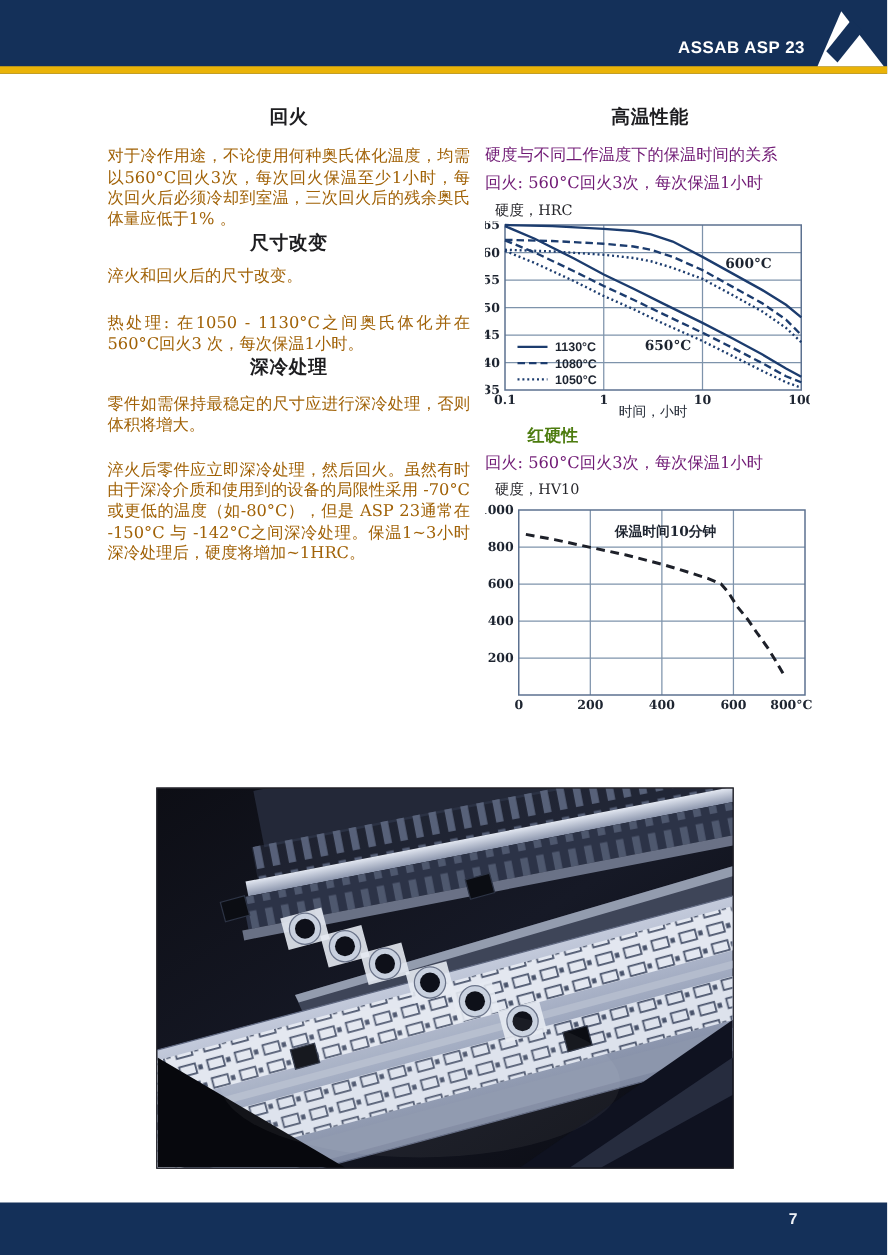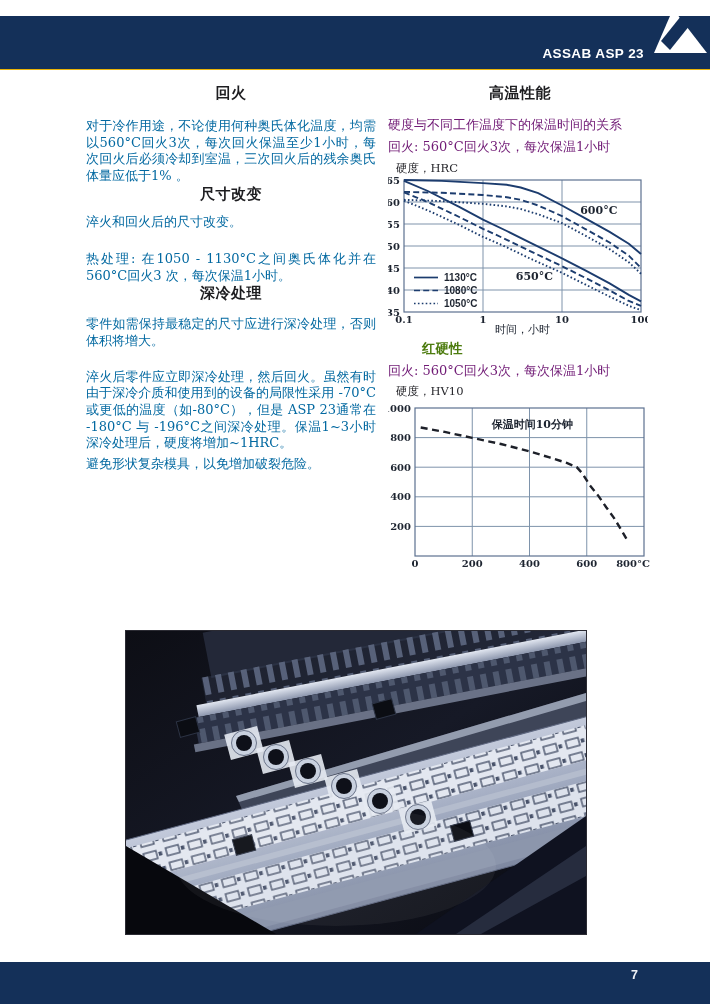--- a/index.html
+++ b/index.html
@@ -1,30 +1,30 @@
 <!DOCTYPE html>
 <html><head>
 <meta charset="utf-8">
 <style>
   html,body{margin:0;padding:0;background:#ffffff;}
   .page{position:relative;width:710px;height:1004px;background:#fff;overflow:hidden;
         font-family:"DejaVu Serif",serif;}
   .band{position:absolute;left:0;width:710px;background:#143059;}
-  .band.top{top:16px;height:53px;border-bottom:1px solid #eab308;}
+  .band.top{top:0;height:53px;border-bottom:6px solid #eab308;}
   .band.bottom{top:962px;height:42px;}
   .brand{position:absolute;right:66px;top:30px;color:#ffffff;
          font:bold 13.5px "Liberation Sans",sans-serif;letter-spacing:.4px;}
   .logo{position:absolute;right:0;top:0;}
   .pagenum{position:absolute;left:631px;top:968px;color:#eef1f6;
            font:bold 12.5px "Liberation Sans",sans-serif;}
   .col{position:absolute;top:84px;}
   .col.left{left:86px;width:290px;}
   .col.right{left:388px;width:264px;}
   .col h2{margin:0;font:bold 15px "Liberation Sans",sans-serif;color:#1d1d20;letter-spacing:.5px;text-align:center;}
-  .body{margin:0;font:13px/1.28 "DejaVu Serif",serif;color:#0369a1;text-align:justify;}
+  .body{margin:0;font:13px/1.28 "DejaVu Serif",serif;color:#a16207;text-align:justify;}
   .line{margin:0;font:13px/1.25 "DejaVu Serif",serif;color:#701a75;}.mt4{margin-top:4px}.mt5{margin-top:5px}.mt6{margin-top:6px}
   .mt9{margin-top:21px}.mt10{margin-top:10px}.mt13{margin-top:13px}.mt14{margin-top:14px}
   .mt15{margin-top:15px}.mt19{margin-top:19px}.mt27{margin-top:27px}.mt33{margin-top:33px}
   .chart-title{font:11.5px "DejaVu Serif",serif;color:#26262b;margin:5px 0 0 8px;}
   .sub-heading{font:bold 13.5px "DejaVu Serif",serif;color:#4d7c0f;margin-top:5px;margin-left:34px;}
   svg[data-chart]{display:block;margin-top:1px;}
   svg text{fill:#1d2430;}
   svg .tick{font:bold 10px "DejaVu Serif",serif;}
   svg .legend{font:bold 10px "Liberation Sans",sans-serif;}
   svg .anno{font:bold 11px "DejaVu Serif",serif;}
@@ -48,22 +48,21 @@
   <section class="col left">
     <h2>回火</h2>
     <p class="body mt15">对于冷作用途，不论使用何种奥氏体化温度，均需以560°C回火3次，每次回火保温至少1小时，每次回火后必须冷却到室温，三次回火后的残余奥氏体量应低于1% 。</p>
 
     <h2 class="mt33">尺寸改变</h2>
     <p class="body mt10">淬火和回火后的尺寸改变。</p>
     <p class="body mt9">热处理: 在1050 - 1130°C之间奥氏体化并在560°C回火3 次，每次保温1小时。</p>
 
     <h2 class="mt27">深冷处理</h2>
     <p class="body mt13">零件如需保持最稳定的尺寸应进行深冷处理，否则体积将增大。</p>
-    <p class="body mt19">淬火后零件应立即深冷处理，然后回火。虽然有时由于深冷介质和使用到的设备的局限性采用 -70°C或更低的温度（如-80°C），但是 ASP 23通常在 -180°C 与 -196°C之间深冷处理。保温1~3小时深冷处理后，硬度将增加~1HRC。</p>
-    <p class="body mt4">避免形状复杂模具，以免增加破裂危险。</p>
+    <p class="body mt19">淬火后零件应立即深冷处理，然后回火。虽然有时由于深冷介质和使用到的设备的局限性采用 -70°C或更低的温度（如-80°C），但是 ASP 23通常在 -150°C 与 -142°C之间深冷处理。保温1~3小时深冷处理后，硬度将增加~1HRC。</p>
   </section>
 
   <section class="col right">
     <h2>高温性能</h2>
     <p class="line mt14">硬度与不同工作温度下的保温时间的关系</p>
     <p class="line mt6">回火: 560°C回火3次，每次保温1小时</p>
 
     <div class="chart-title">硬度，HRC</div>
     <svg data-chart="0" width="260" height="158">
         <line x1="95" y1="3" x2="95" y2="135" stroke="#7e93ab" stroke-width="1"></line>

